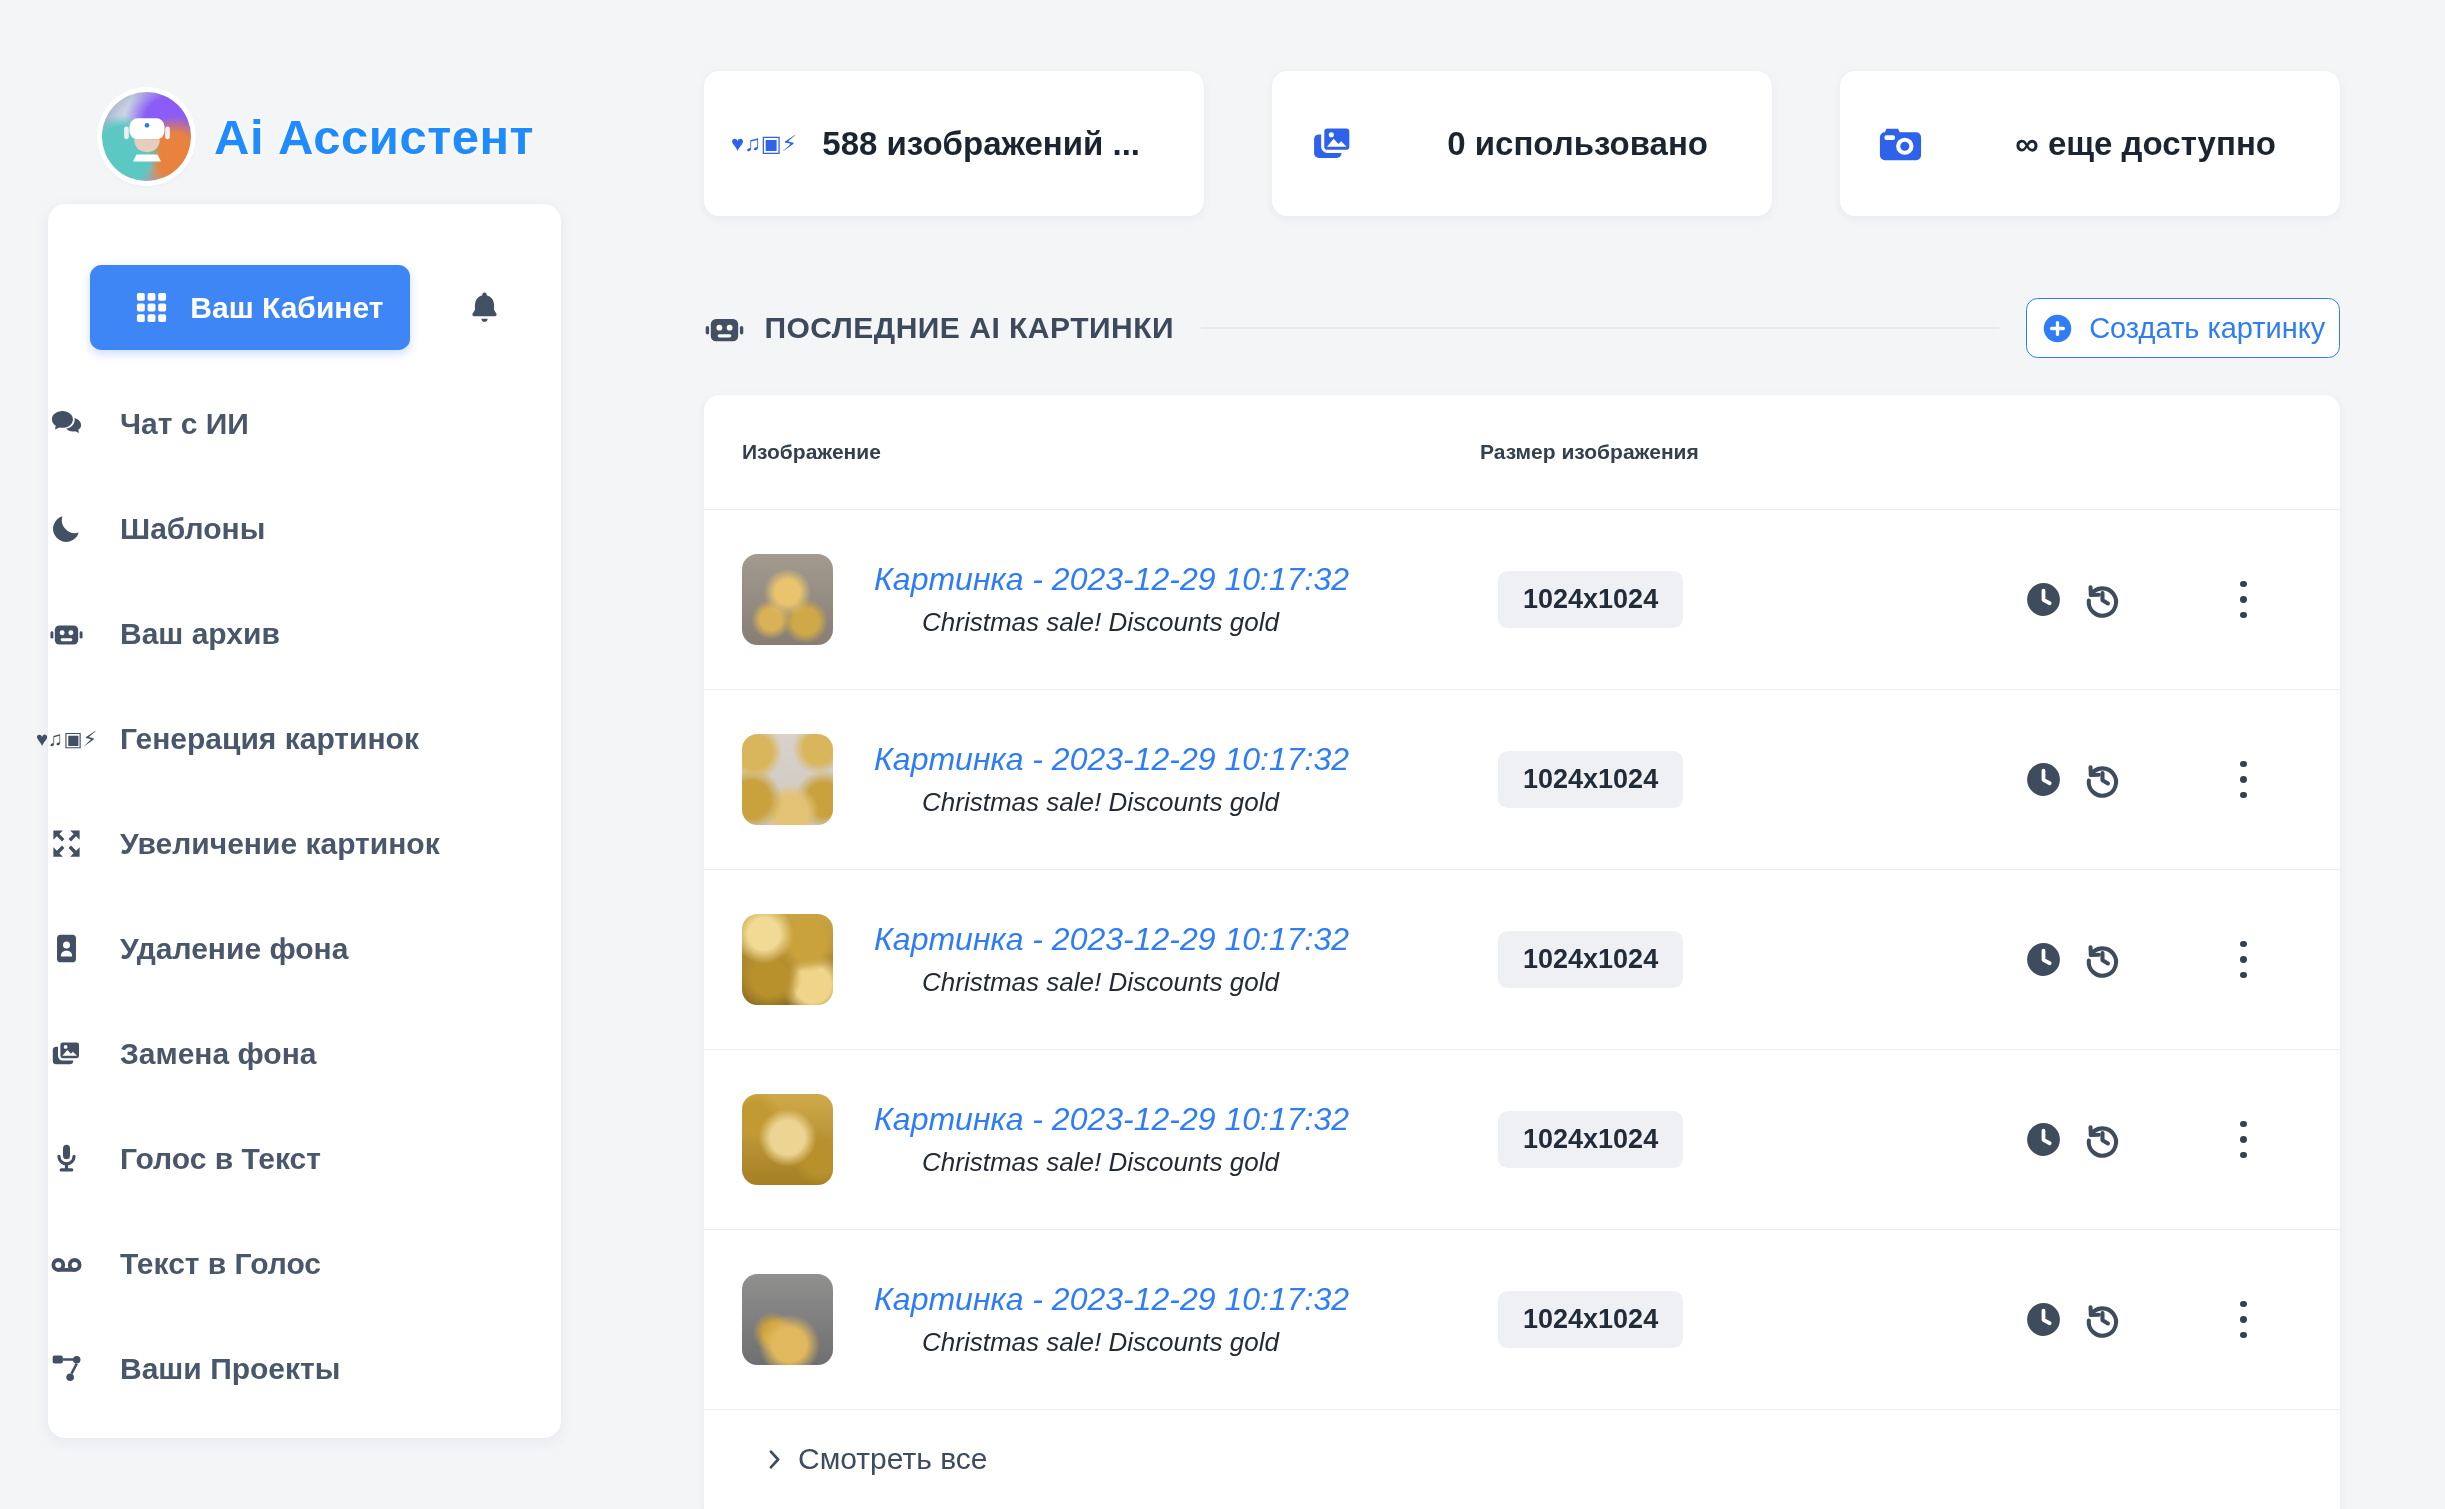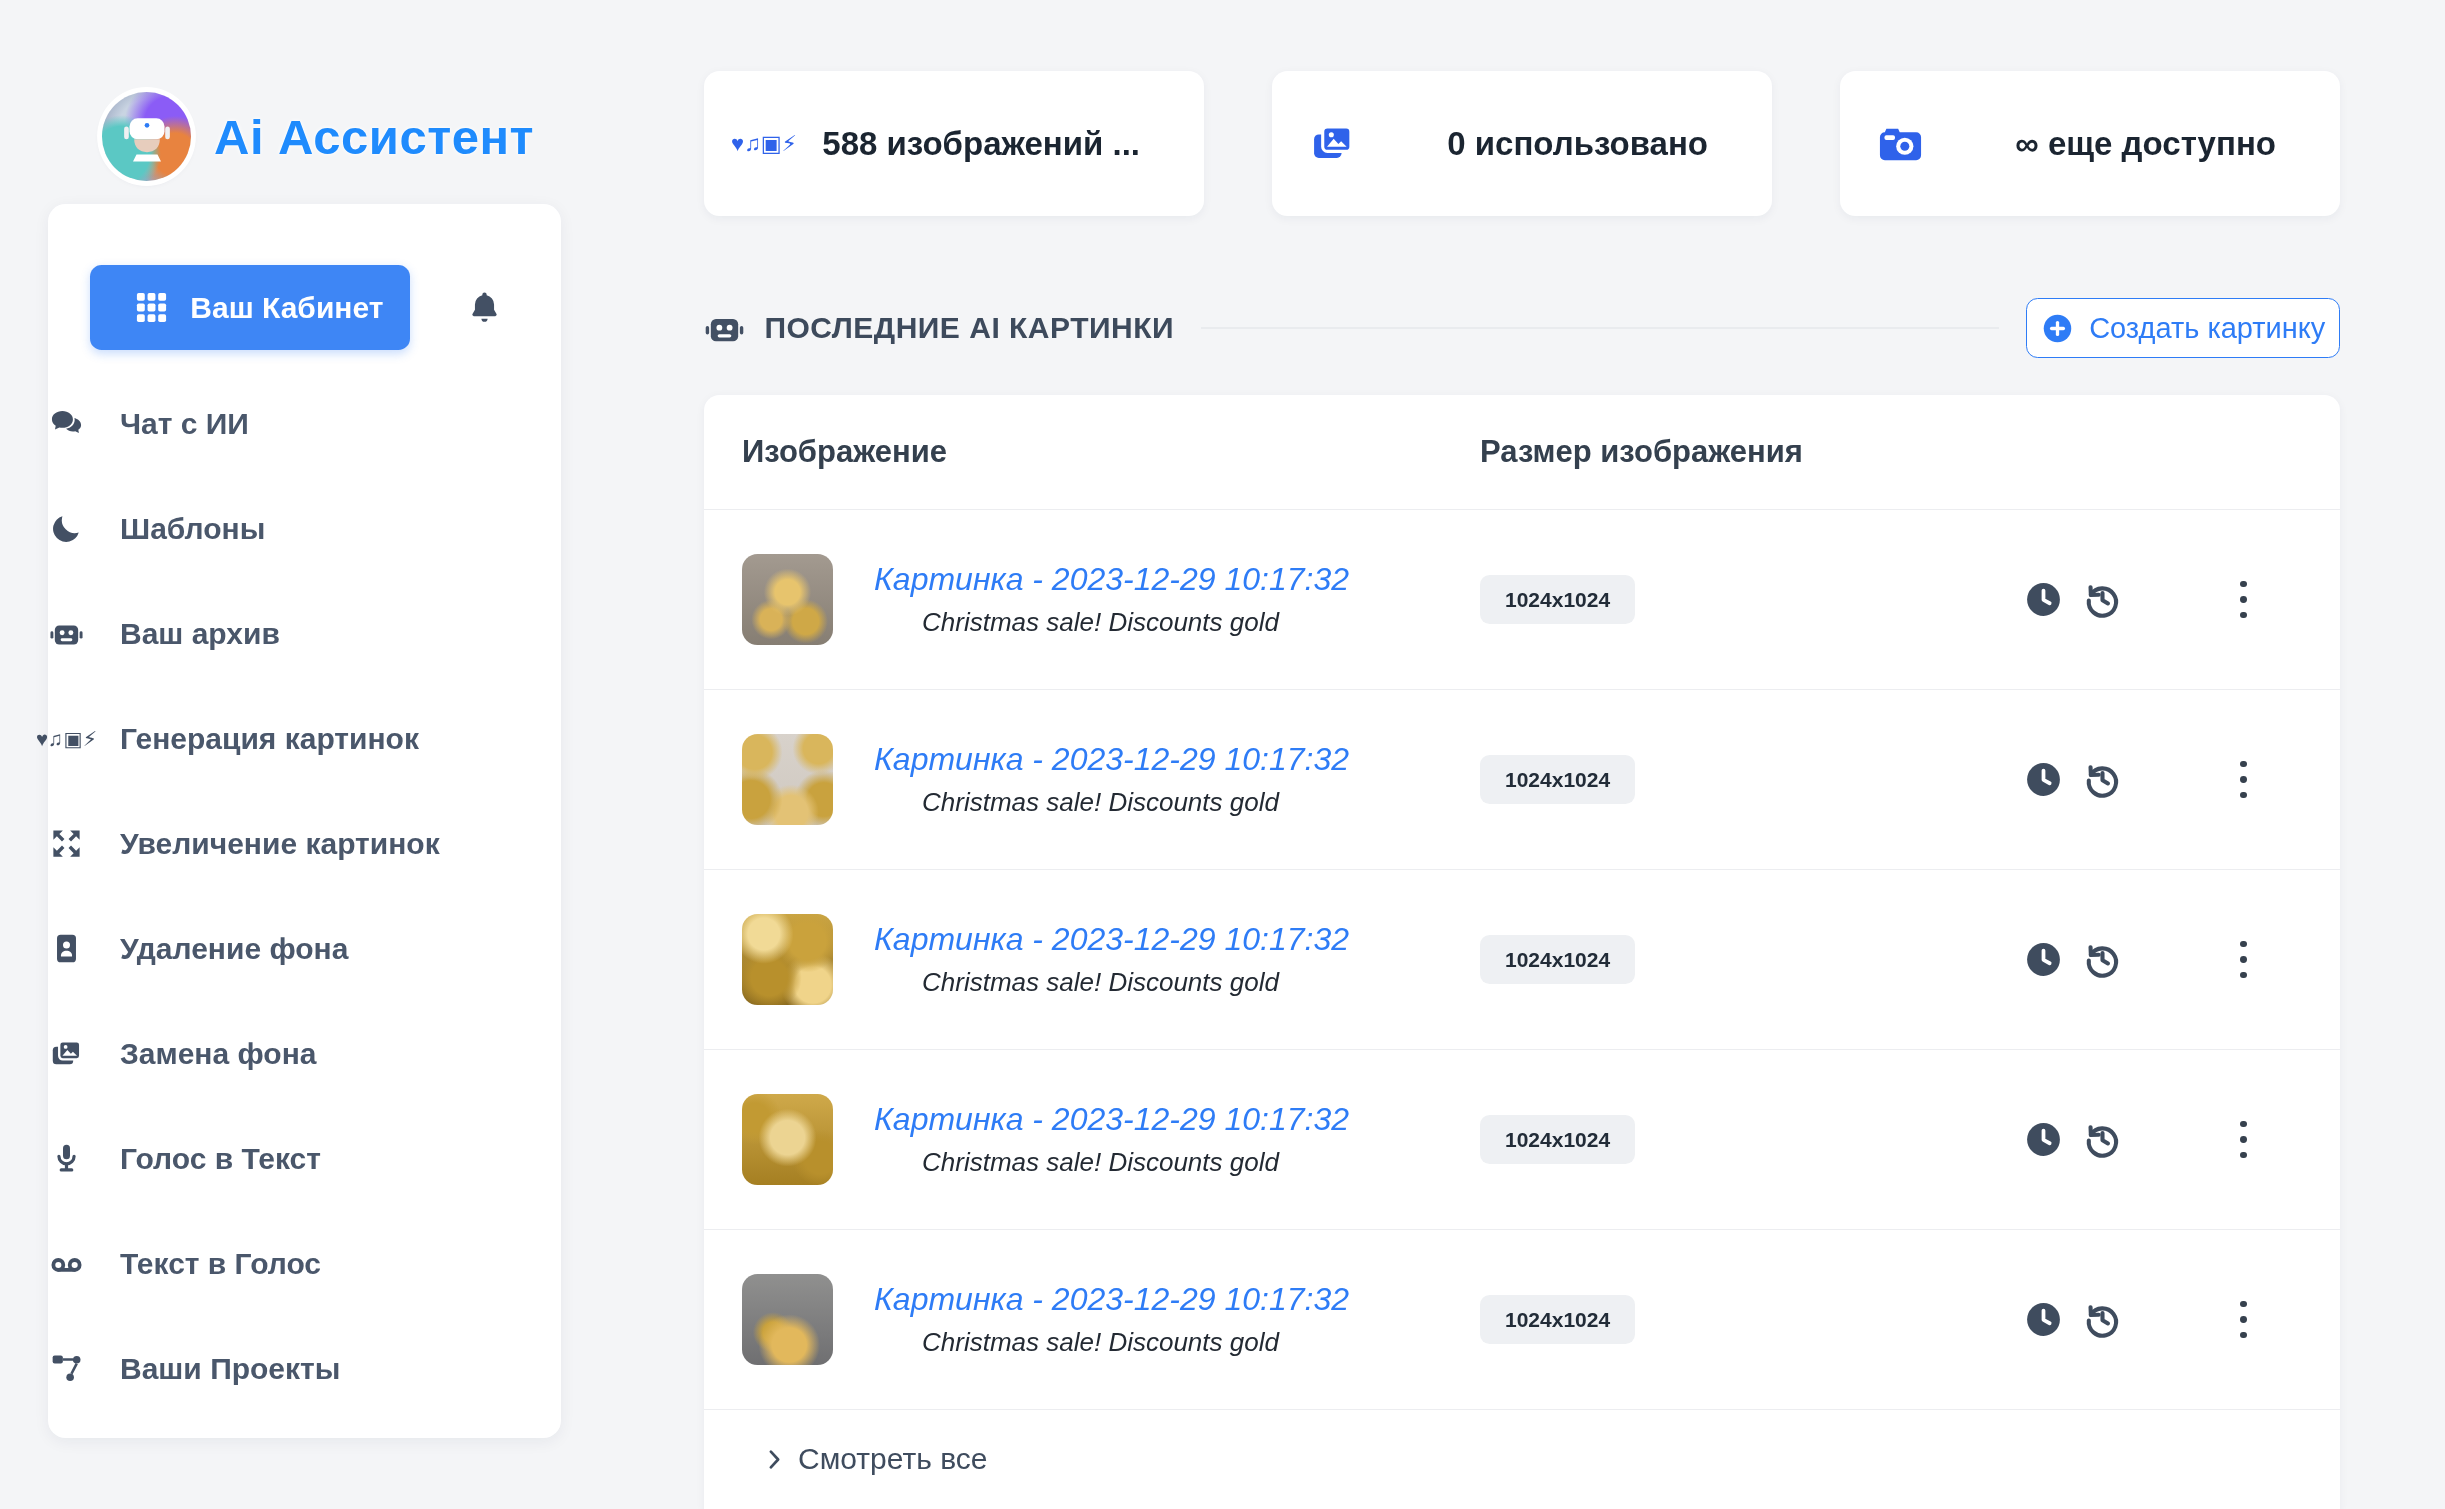--- a/index.html
+++ b/index.html
@@ -86,40 +86,40 @@
   }
   .btn-create svg{width:33px;height:33px;}
   
   .table-card{
     position:absolute;left:704px;top:395px;width:1636px;height:1115px;
     background:var(--card-bg);border-radius:15.5px 15.5px 0 0;
     box-shadow:0 2.9px 9.7px rgba(25,40,70,.05);
     display:flex;flex-direction:column;
   }
   .thead{height:115px;display:flex;align-items:center;border-bottom:1.9px solid var(--divider);}
-  .th{font-size:31px;font-weight:700;color:#34404e;}
+  .th{font-size:21px;font-weight:700;color:#34404e;}
   .col-image{padding-left:38px;width:776px;}
   .col-size{width:543px;}
   .row{
     height:180px;display:flex;align-items:center;border-bottom:1.9px solid var(--divider);
   }
   .cell-image{width:776px;display:flex;align-items:center;gap:41px;padding-left:38px;}
   .thumb{width:91px;height:91px;border-radius:15.5px;flex:0 0 91px;}
   .t1{background:radial-gradient(circle at 50% 42%,#e7c46d 0 18%,transparent 34%),radial-gradient(circle at 32% 72%,#d9b258 0 12%,transparent 22%),radial-gradient(circle at 70% 74%,#cfa847 0 14%,transparent 24%),linear-gradient(180deg,#a39a90,#867e73);}
   .t2{background:radial-gradient(circle at 14% 20%,#d9b65c 0 16%,transparent 26%),radial-gradient(circle at 84% 16%,#d9b65c 0 14%,transparent 24%),radial-gradient(circle at 10% 72%,#c9a23e 0 18%,transparent 30%),radial-gradient(circle at 54% 86%,#e3c275 0 18%,transparent 30%),radial-gradient(circle at 90% 72%,#c9a23e 0 16%,transparent 28%),linear-gradient(180deg,#d8d2cb,#cfc8c0);}
   .t3{background:radial-gradient(circle at 24% 22%,#f1da96 0 16%,transparent 30%),radial-gradient(circle at 72% 30%,#caa23c 0 20%,transparent 34%),radial-gradient(circle at 30% 70%,#b8902c 0 20%,transparent 36%),radial-gradient(circle at 78% 78%,#f0d48a 0 18%,transparent 32%),linear-gradient(180deg,#caa544,#8a6a1f);}
   .t4{background:radial-gradient(circle at 50% 48%,#ecd492 0 26%,transparent 44%),radial-gradient(circle at 14% 26%,#c29a33 0 14%,transparent 26%),radial-gradient(circle at 86% 70%,#b8902c 0 16%,transparent 28%),linear-gradient(180deg,#cfa94a,#a57f22);}
   .t5{background:radial-gradient(circle at 52% 78%,#e2b85c 0 20%,transparent 36%),radial-gradient(circle at 34% 64%,#caa23c 0 12%,transparent 24%),linear-gradient(180deg,#90908f,#6f6f71);}
   .row-texts{display:flex;flex-direction:column;gap:9.7px;font-style:italic;}
   .row-title{font-size:32px;font-weight:500;color:var(--accent);cursor:pointer;}
   .row-sub{font-size:26px;color:#232a33;margin-left:48px;}
   .cell-size{width:543px;}
   .badge{
     display:inline-block;background:var(--badge-bg);border-radius:9.7px;
-    padding:12.6px 25px;font-size:21px;font-weight:700;color:#222c38;
+    padding:12.6px 25px;font-size:27px;font-weight:700;color:#222c38;margin-left:18px;
   }
   .cell-actions{display:flex;align-items:center;gap:17.5px;color:#3f4c5e;}
   .cell-actions .act{display:flex;cursor:pointer;}
   .cell-actions svg{width:41px;height:41px;}
   .cell-menu{margin-left:auto;padding-right:87px;display:flex;}
   .kebab{display:flex;flex-direction:column;gap:8.7px;cursor:pointer;padding:5.8px;}
   .kebab i{width:6.8px;height:6.8px;border-radius:50%;background:#36414e;display:block;}
   .tfoot{height:98px;display:flex;align-items:center;gap:11px;padding-left:58px;color:#3f4c5e;}
   .tfoot svg{width:25px;height:25px;}
   .tfoot-label{font-size:30px;font-weight:500;cursor:pointer;}

